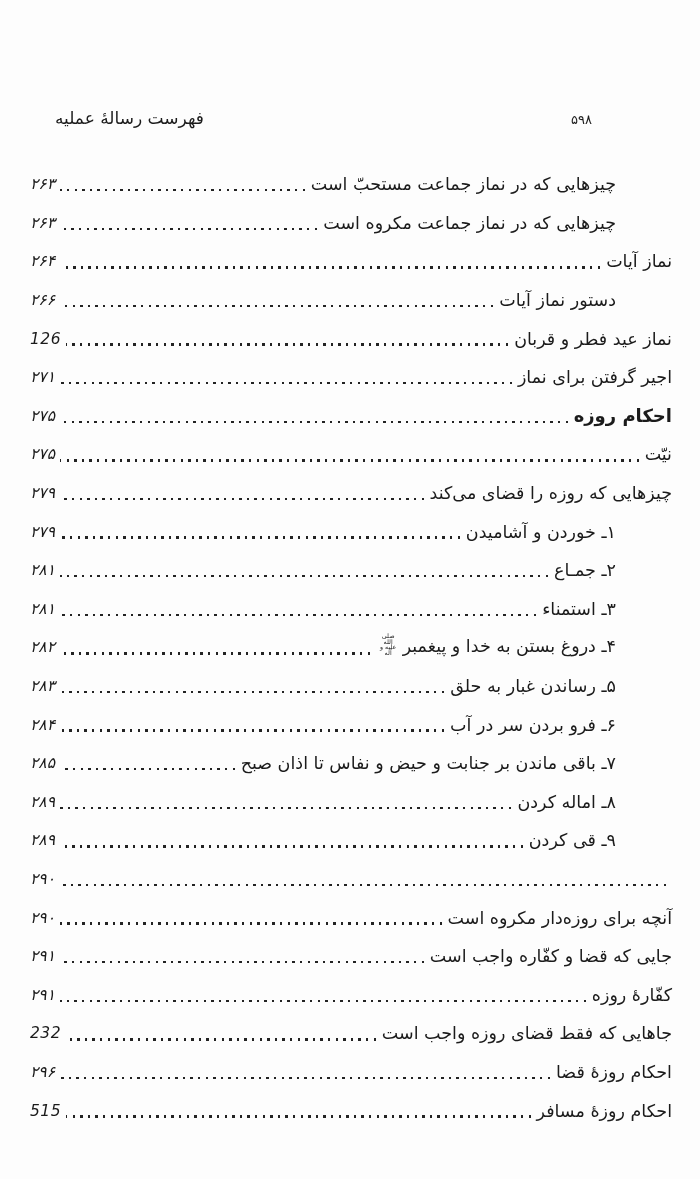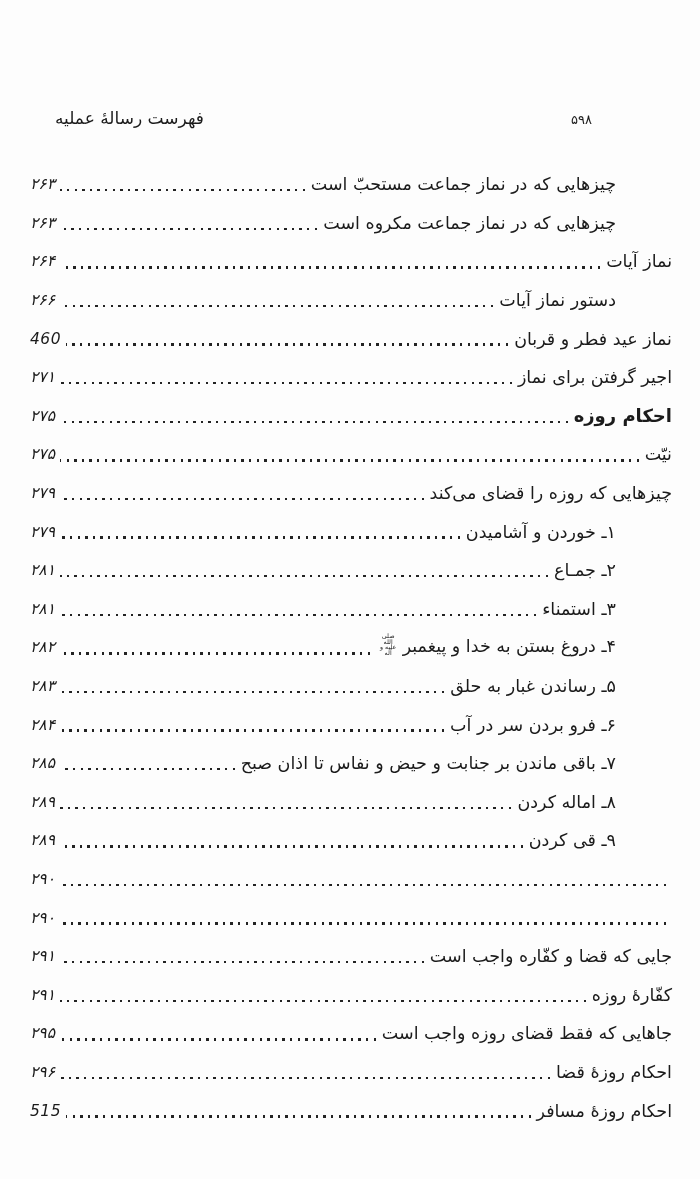--- a/index.html
+++ b/index.html
@@ -90,21 +90,21 @@
         <span class="pagenum">۲۶۴</span>
       </div>
       <div class="row indent">
         <span class="title">دستور نماز آیات</span>
         <span class="leader"></span>
         <span class="pagenum">۲۶۶</span>
       </div>
       <div class="row">
         <span class="title">نماز عید فطر و قربان</span>
         <span class="leader"></span>
-        <span class="pagenum">460</span>
+        <span class="pagenum">126</span>
       </div>
       <div class="row">
         <span class="title">اجیر گرفتن برای نماز</span>
         <span class="leader"></span>
         <span class="pagenum">۲۷۱</span>
       </div>
       <div class="row bold">
         <span class="title">احکام روزه</span>
         <span class="leader"></span>
         <span class="pagenum">۲۷۵</span>
@@ -162,37 +162,38 @@
       <div class="row indent">
         <span class="title">۹ـ قی کردن</span>
         <span class="leader"></span>
         <span class="pagenum">۲۸۹</span>
       </div>
       <div class="row">
         <span class="leader"></span>
         <span class="pagenum">۲۹۰</span>
       </div>
       <div class="row">
+        <span class="title">آنچه برای روزه‌دار مکروه است</span>
         <span class="leader"></span>
         <span class="pagenum">۲۹۰</span>
       </div>
       <div class="row">
         <span class="title">جایی که قضا و کفّاره واجب است</span>
         <span class="leader"></span>
         <span class="pagenum">۲۹۱</span>
       </div>
       <div class="row">
         <span class="title">کفّارهٔ روزه</span>
         <span class="leader"></span>
         <span class="pagenum">۲۹۱</span>
       </div>
       <div class="row">
         <span class="title">جاهایی که فقط قضای روزه واجب است</span>
         <span class="leader"></span>
-        <span class="pagenum">۲۹۵</span>
+        <span class="pagenum">232</span>
       </div>
       <div class="row">
         <span class="title">احکام روزهٔ قضا</span>
         <span class="leader"></span>
         <span class="pagenum">۲۹۶</span>
       </div>
       <div class="row">
         <span class="title">احکام روزهٔ مسافر</span>
         <span class="leader"></span>
         <span class="pagenum">515</span>

